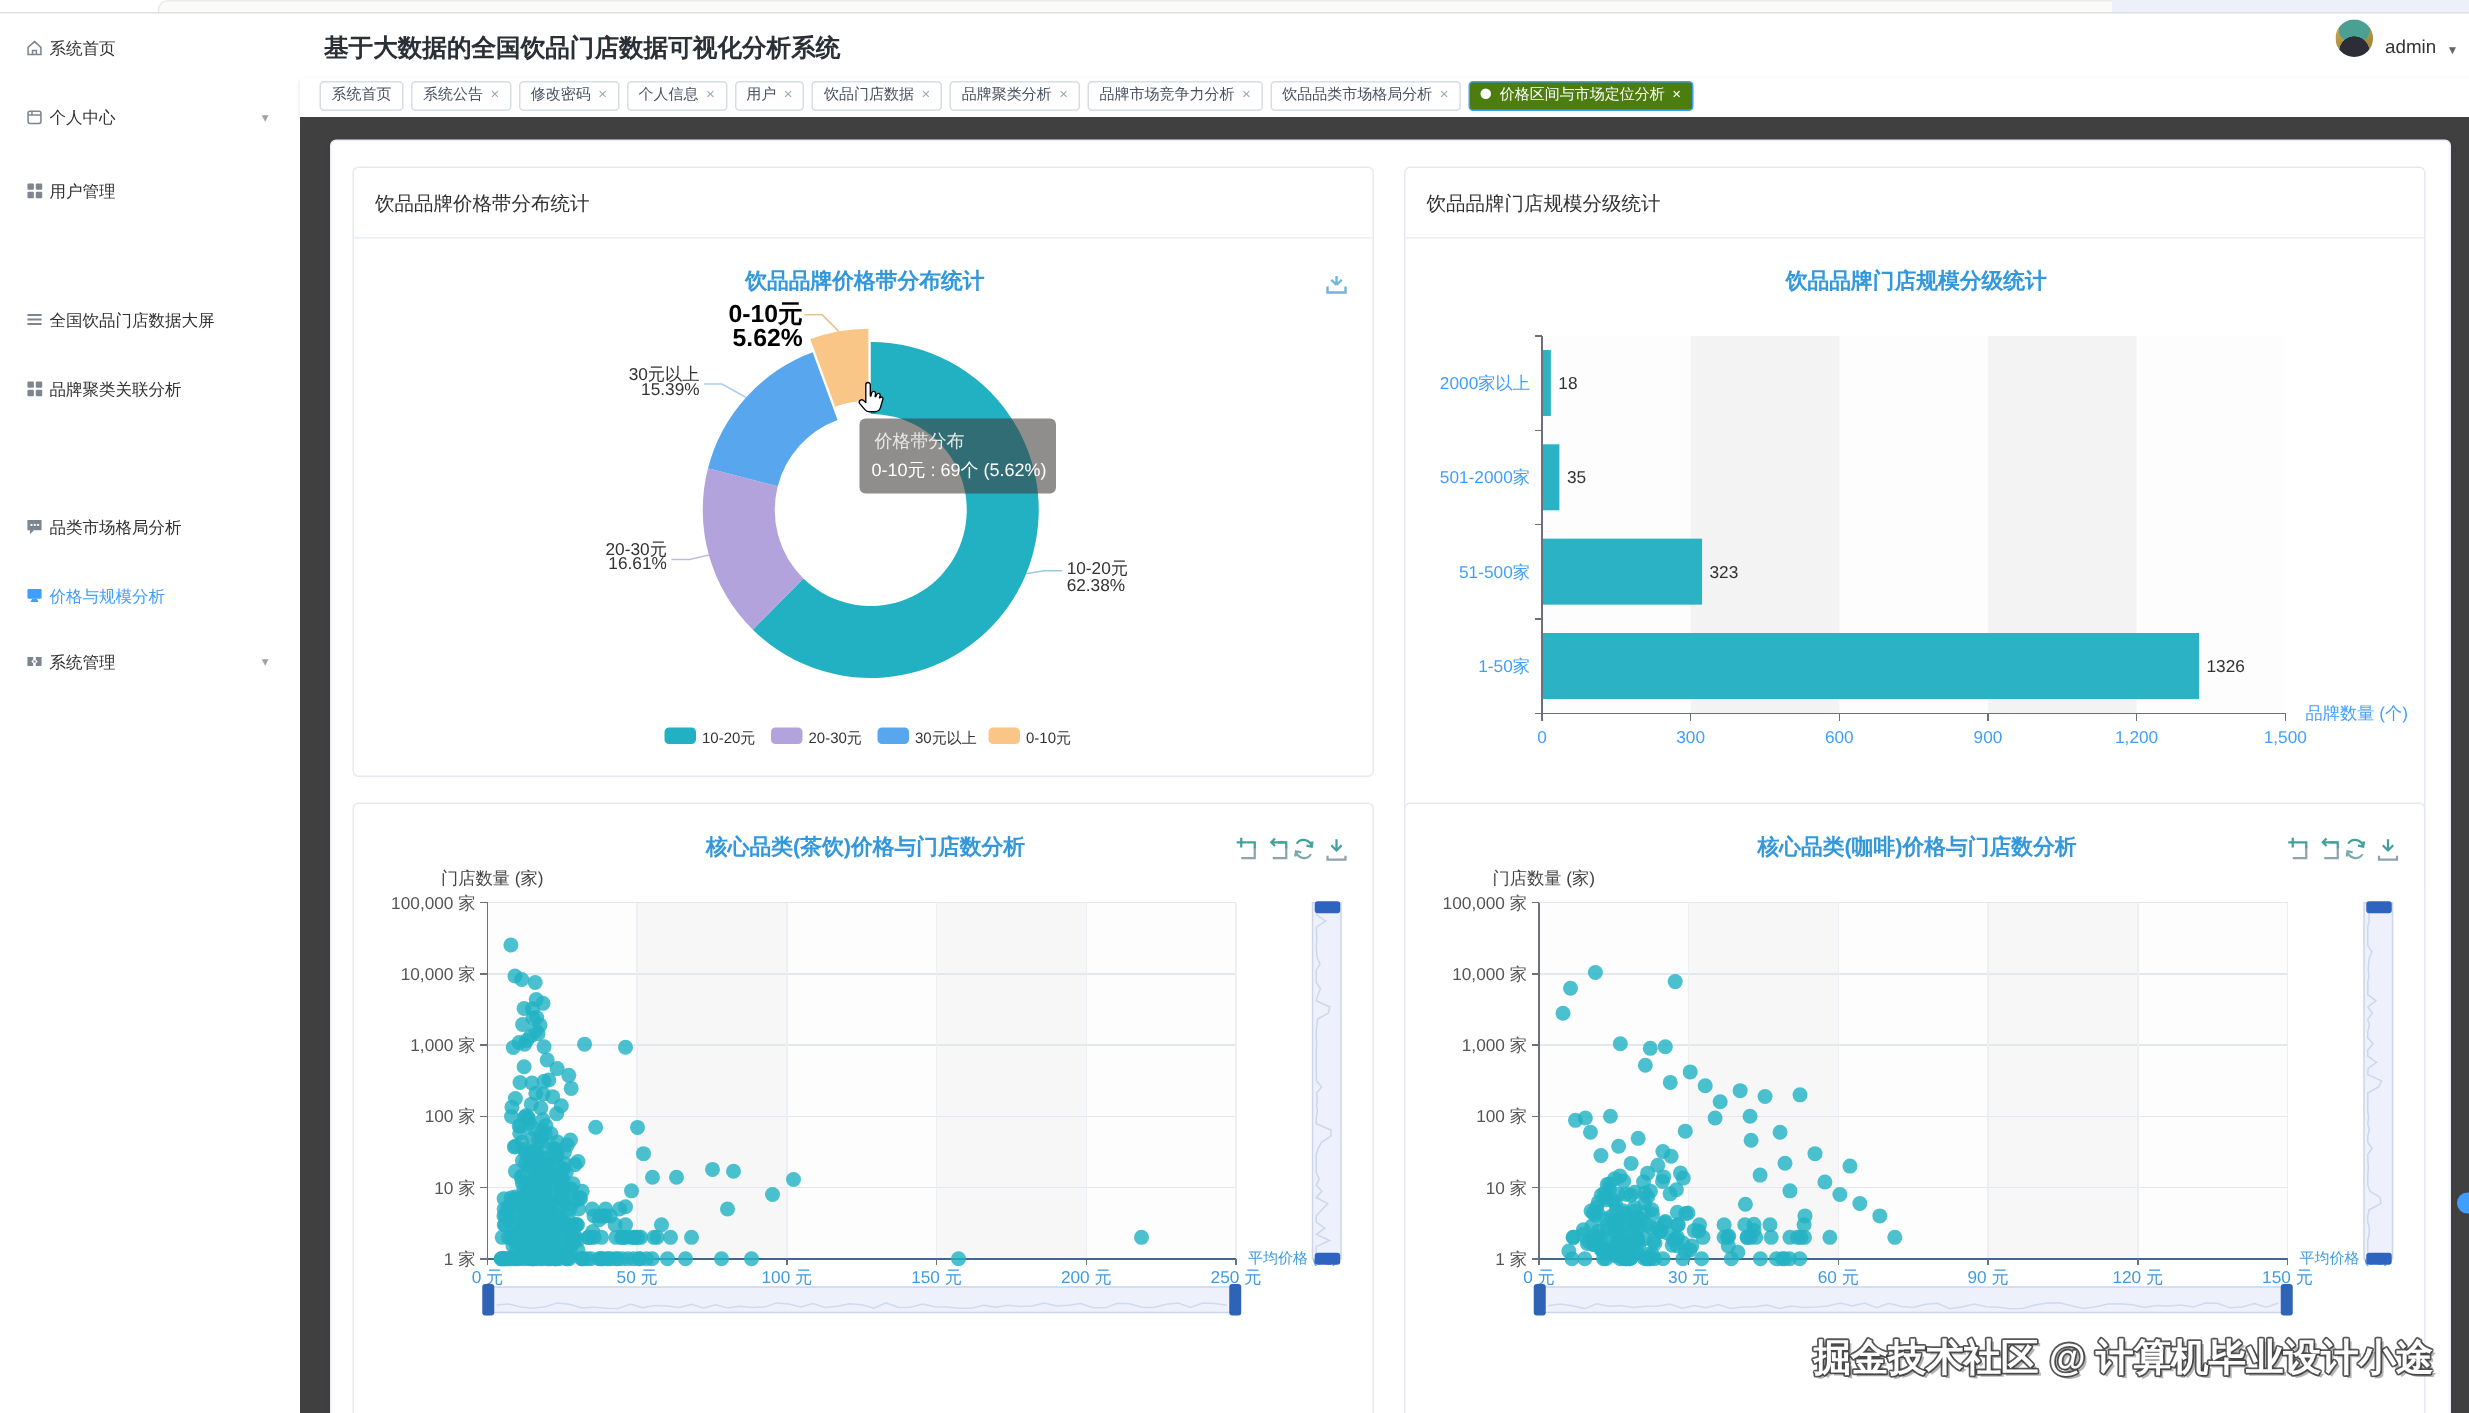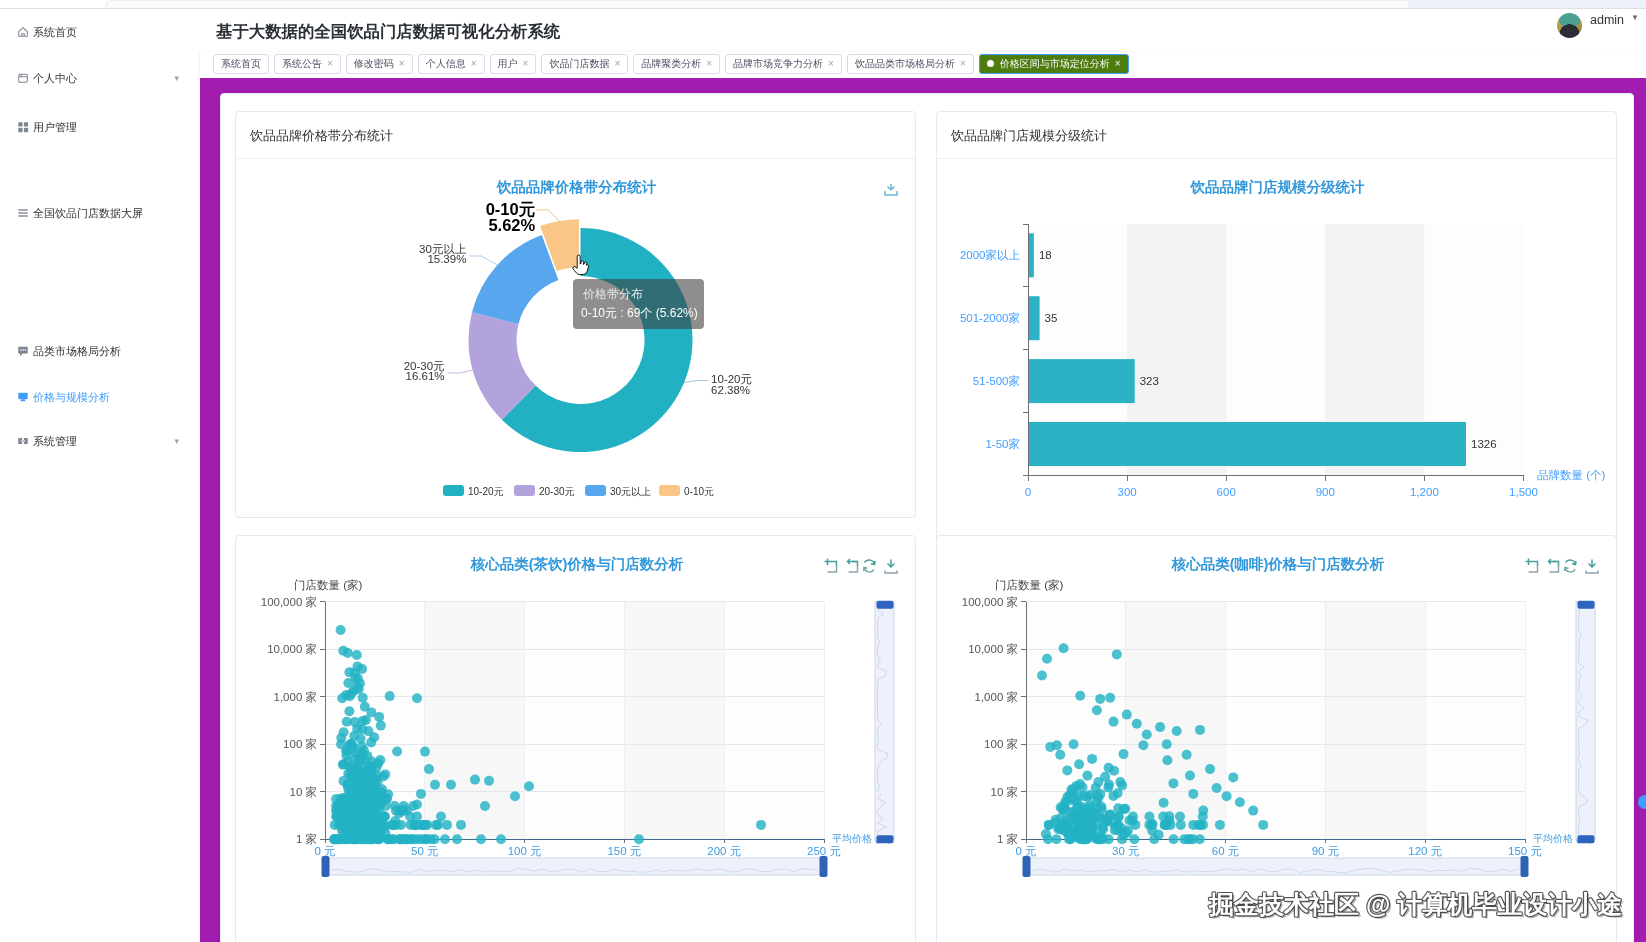--- a/index.html
+++ b/index.html
@@ -2,32 +2,32 @@
 <html><head><meta charset="utf-8"><style>
 *{margin:0;padding:0;box-sizing:border-box}
 body{width:1646px;height:942px;overflow:hidden;font-family:"Liberation Sans",sans-serif;background:#fff;position:relative}
 .topstrip{position:absolute;left:0;top:0;width:1646px;height:9px;background:#fff;border-bottom:1px solid #e0e0e0;z-index:9}
 .topstrip .rt{position:absolute;left:105px;top:0;right:0;height:8px;background:#fbfbf9;border-top-left-radius:7px;border-left:1px solid #e8e8e6;border-top:1px solid #ececea}.topstrip .rt2{position:absolute;left:1408px;top:0;right:0;height:8px;background:#eef0f9}
 .sidebar{position:absolute;left:0;top:0;width:200px;height:942px;background:#fff}
 .sitem{position:absolute;left:17px;height:44px;display:flex;align-items:center;font-size:11px;width:180px}
 .sitem .chev{position:absolute;right:18px;color:#9aa2ae;font-size:9px}
 .hdr{position:absolute;left:200px;top:10px;width:1446px;height:42px;background:#fff}
 .hdr .title{position:absolute;left:16px;top:11px;font-size:16.4px;font-weight:bold;color:#2b2f36;letter-spacing:0px}
-.hdr .admin{position:absolute;right:7px;top:3px;display:flex;align-items:flex-start}
+.hdr .admin{position:absolute;right:7px;top:3px;display:flex;align-items:flex-end}
 .avatar{width:25px;height:25px;border-radius:50%;background:radial-gradient(circle at 50% 85%, #2d2d38 0 40%, transparent 41%),radial-gradient(ellipse 42% 34% at 50% 28%, #4aa092 0 99%, transparent 100%),linear-gradient(160deg,#d2b156,#8a7a33);margin-right:8px}
 .admin .nm{font-size:12.5px;color:#333}
 .admin .car{font-size:8px;color:#666;margin-left:7px}
 .tabbar{position:absolute;left:200px;top:52px;width:1446px;height:26px;background:#fff;box-shadow:0 1px 3px rgba(0,0,0,0.12)}
 .tabs{position:absolute;left:13px;top:2px;display:flex}
 .tab{height:20px;line-height:18px;border:1px solid #d8dce5;background:#fff;color:#495060;font-size:10px;padding:0 7px;margin-right:5px;border-radius:3px;white-space:nowrap}
 .tab .x{margin-left:5px;color:#9aa;font-size:10px}
 .tab.active{background:#4d7c0f;border-color:#409EFF;color:#fff}
 .tab.active .x{color:#fff}
 .dot{display:inline-block;width:7px;height:7px;border-radius:50%;background:#fff;margin-right:6px}
-.content{position:absolute;left:200px;top:78px;width:1446px;height:864px;background:#a21caf}
+.content{position:absolute;left:200px;top:78px;width:1446px;height:864px;background:#404040}
 .panel{position:absolute;left:20px;top:15px;width:1414px;height:1000px;background:#fff;border-radius:4px;border:1px solid #ebeef5;box-shadow:0 2px 6px rgba(0,0,0,0.04)}
 .card{position:absolute;background:#fff;border:1px solid #e6e9f0;border-radius:4px;width:681px}
 .card .chead{height:47px;line-height:47px;padding-left:14px;font-size:13px;color:#303133;border-bottom:1px solid #ebeef5}
 .c1{left:14px;top:17px;height:407px}
 .c2{left:715px;top:17px;height:484px}
 .c3{left:14px;top:441px;height:480px}
 .c4{left:715px;top:441px;height:480px}
 .wmsvg{position:absolute;left:1207px;top:884px}
 .bluedot{position:absolute;left:1638px;top:795px;width:14px;height:14px;border-radius:50%;background:#409EFF}
 </style></head><body>
@@ -63,20 +63,31 @@
     </div>
     <div class="sitem" style="top:191px">
       <svg width="12" height="12" viewBox="0 0 14 14" style="margin-right:4px">
         <g stroke="#7d8590" stroke-width="1.6">
           <path d="M1.5,3.5 h11"></path>
           <path d="M1.5,7 h11"></path>
           <path d="M1.5,10.5 h11"></path>
         </g>
       </svg>
       <span style="color:#303133">全国饮品门店数据大屏</span>
+    </div>
+    <div class="sitem" style="top:237px">
+      <svg width="12" height="12" viewBox="0 0 14 14" style="margin-right:4px">
+        <g fill="#7d8590">
+          <rect x="1.5" y="1.5" width="5" height="5" rx="0.8"></rect>
+          <rect x="8" y="1.5" width="5" height="5" rx="0.8"></rect>
+          <rect x="1.5" y="8" width="5" height="5" rx="0.8"></rect>
+          <rect x="8" y="8" width="5" height="5" rx="0.8"></rect>
+        </g>
+      </svg>
+      <span style="color:#303133">品牌聚类关联分析</span>
     </div>
     <div class="sitem" style="top:375px">
       <svg width="12" height="12" viewBox="0 0 14 14" style="margin-right:4px">
         <rect x="1.5" y="2" width="11" height="7.5" rx="1" fill="#409EFF"></rect>
         <path d="M5.2,9.5 h3.6 l1.4,2.6 h-6.4 z" fill="#409EFF"></path>
       </svg>
       <span style="color:#409EFF">价格与规模分析</span>
     </div>
     <div class="sitem" style="top:329px">
       <svg width="12" height="12" viewBox="0 0 14 14" style="margin-right:4px">

